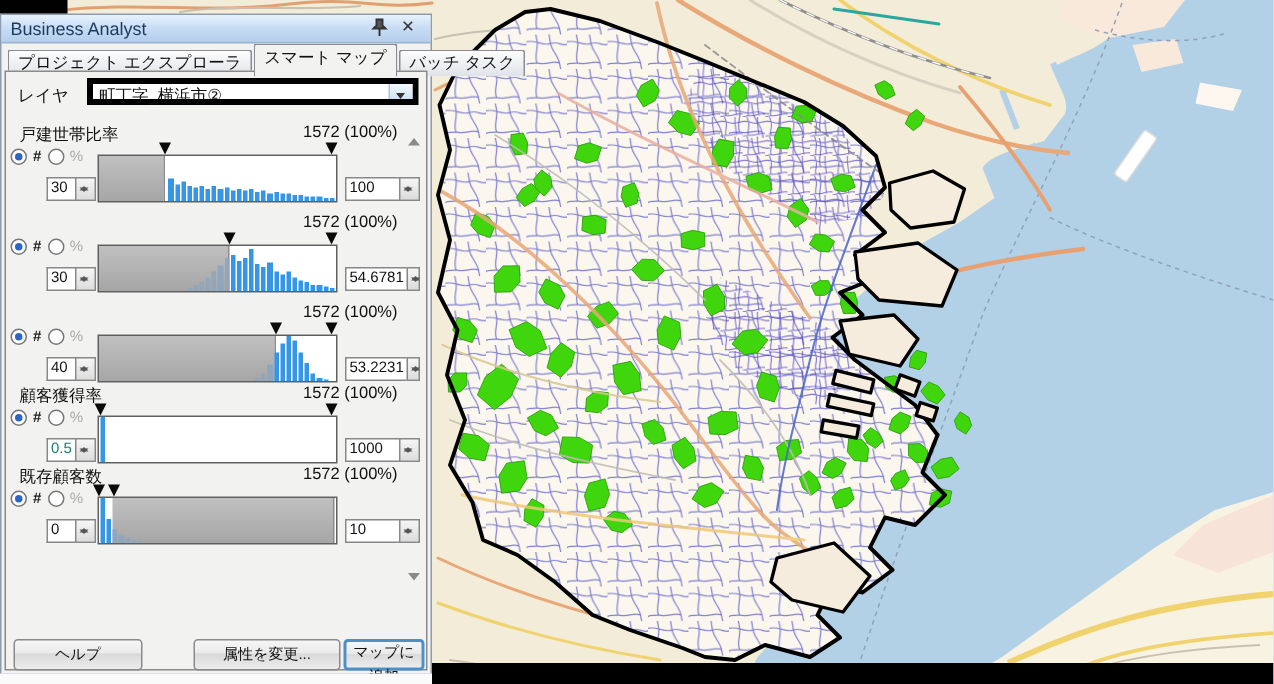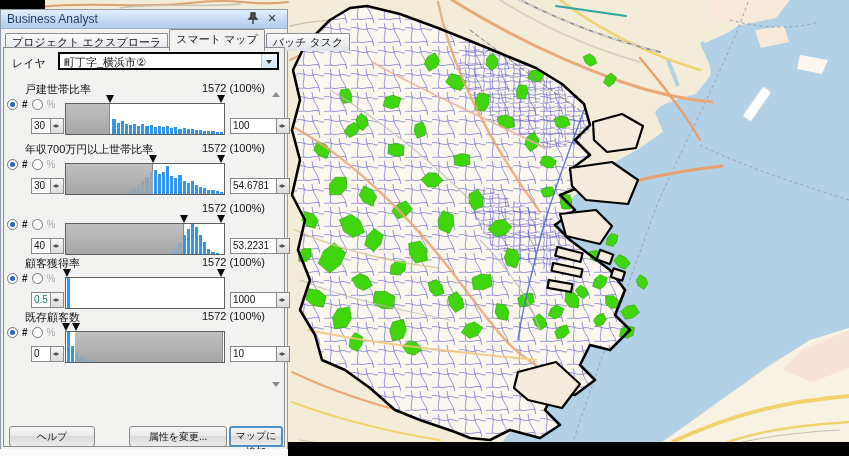--- a/index.html
+++ b/index.html
@@ -24,31 +24,31 @@
              font-weight:bold;color:#333;text-align:center;line-height:14px;cursor:pointer;}
   #tabs{position:absolute;left:4px;top:19px;right:2px;height:18px;white-space:nowrap;}
   .tab{display:inline-block;padding:2px 6px 3px;font-size:11px;border:1px solid #898c95;border-bottom:none;
        background:linear-gradient(#fdfdfd,#dfe2e7);margin-right:1px;border-radius:2px 2px 0 0;
        position:relative;top:3px;height:12px;line-height:12px;cursor:pointer;}
   .tab.active{background:#f2f2f1;top:0;height:16px;line-height:15px;z-index:5;}
   #content-bg{position:absolute;left:2px;top:37px;width:282px;height:400px;
               border:1px solid #8a8a8a;background:#f2f2f1;box-sizing:border-box;}
   #layer-label{position:absolute;left:11px;top:46px;}
   #layer-combo{position:absolute;left:57px;top:42px;width:221px;height:18px;background:#fff;
-               border:2px solid #000000;box-sizing:border-box;line-height:16px;padding-left:4px;cursor:pointer;}
+               border:4px solid #000000;box-sizing:border-box;line-height:16px;padding-left:4px;cursor:pointer;}
   #layer-combo .drop{position:absolute;right:0;top:0;bottom:0;width:15px;
         background:linear-gradient(#f4f9fe,#cfe4f6);border-left:1px solid #aac4dd;}
   #layer-combo .drop:after{content:"";position:absolute;left:4px;top:6px;border:3.5px solid transparent;
         border-top:4px solid #333;}
   .scroll-arrow{position:absolute;width:0;height:0;cursor:pointer;}
   #scroll-up{right:7px;top:78px;border:4px solid transparent;border-bottom:5px solid #8a8a8a;}
   #scroll-down{right:7px;top:372px;border:4px solid transparent;border-top:5px solid #8a8a8a;}
   
   .hist-row{position:absolute;left:0;right:0;height:58px;}
-  .hist-label{position:absolute;left:24px;top:0;}
+  .hist-label{position:absolute;left:12px;top:0;}
   .hist-count{position:absolute;right:22px;top:0;}
   .radios{position:absolute;left:6px;top:17px;display:flex;align-items:center;gap:4px;font-size:10px;}
   .radio{width:9px;height:9px;border-radius:50%;border:1px solid #777;background:#fff;position:relative;cursor:pointer;}
   .radio.sel:after{content:"";position:absolute;left:2px;top:2px;width:5px;height:5px;border-radius:50%;background:#2a66c8;}
   .radio-lab{color:#222;font-weight:bold;}
   .radio-lab.dim{color:#aaa;font-weight:normal;}
   .hist-box{position:absolute;left:64px;top:21px;width:158px;height:30px;background:#fff;
             border:1px solid #5f5f5f;cursor:pointer;}
   .gray-block{position:absolute;top:0;bottom:0;background:linear-gradient(#c0c0c0,#a6a6a6);
               border-right:1px solid #8a8a8a;box-sizing:border-box;}
@@ -62,21 +62,21 @@
              text-align:left;padding:1px 2px 0;line-height:12px;}
   .spin .val.accent{color:#17806f;}
   .spin .arrows{width:12px;border:1px solid #888;display:flex;flex-direction:column;
                 background:linear-gradient(#f6f6f6,#dcdcdc);cursor:pointer;}
   .spin .arrows i{flex:1;position:relative;}
   .spin .arrows i:first-child:after{content:"";position:absolute;left:2px;top:2px;
         border:3px solid transparent;border-bottom:3px solid #555;}
   .spin .arrows i:last-child:after{content:"";position:absolute;left:2px;bottom:2px;
         border:3px solid transparent;border-top:3px solid #555;}
   .spin.min{left:30px;width:33px;}
-  .spin.max{left:229px;width:60px;}
+  .spin.max{left:229px;width:50px;}
   
   #matched{position:absolute;left:10px;top:385px;}
   #matched .check{color:#2ca02c;font-weight:bold;font-size:13px;margin-right:4px;}
   #autoupd{position:absolute;left:10px;top:402px;display:flex;align-items:center;gap:5px;}
   #autoupd .cb{width:11px;height:11px;background:#fff;border:1px solid #8a8a8a;cursor:pointer;}
   .btn{position:absolute;top:416px;height:21px;border:1px solid #8a8a8a;border-radius:3px;
        background:linear-gradient(#f6f6f6,#eaeaea 45%,#d9d9d9 46%,#ececec);
        font-size:10px;text-align:center;line-height:19px;box-sizing:border-box;cursor:pointer;}
   #btn-help{left:8px;width:86px;}
   #btn-attr{left:128px;width:98px;}
@@ -362,21 +362,20 @@
     </span>
     <span class="spin max">
       <span class="val">100</span>
       <span class="arrows">
             <i></i>
             <i></i>
           </span>
     </span>
   </div>
       <div class="hist-row" style="top: 132px;">
-    <span class="hist-label">年収700万円以上世帯比率</span>
     <span class="hist-count">1572 (100%)</span>
     <span class="radios">
       <span class="radio sel"></span>
       <span class="radio-lab rl-count">#</span>
       <span class="radio"></span>
       <span class="radio-lab dim rl-pct">%</span>
     </span>
     <span class="hist-box">
       <span class="gray-block" style="left: 0%; width: 55%;"></span>
       <span class="bars">

